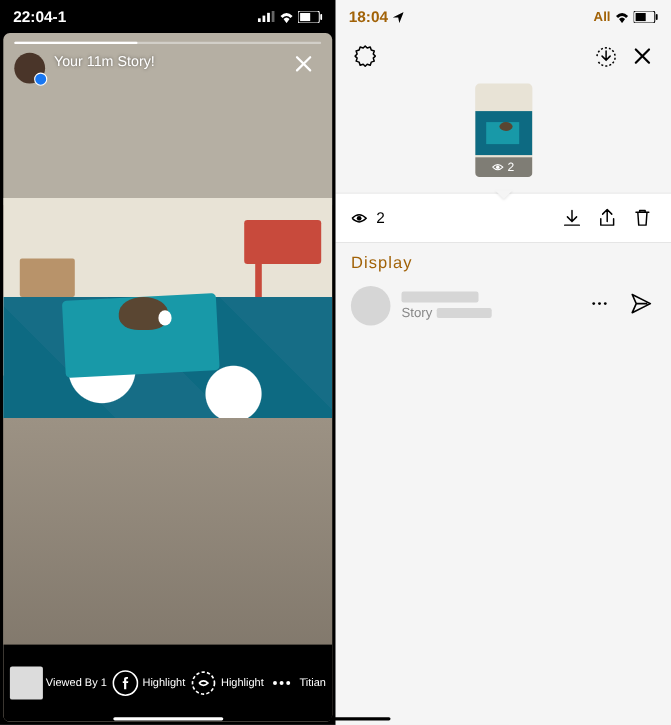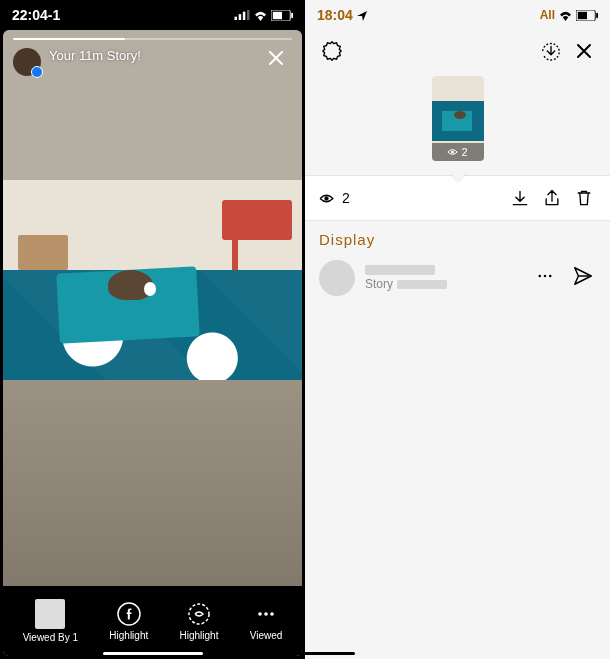--- a/index.html
+++ b/index.html
@@ -151,21 +151,21 @@
       height: 70px;
       background: #000;
       display: flex;
       justify-content: space-around;
       align-items: center;
       padding: 8px 4px;
       color: #fff;
     }
     .footer-item {
       display: flex;
-      flex-direction: column;
+      flex-direction: row;
       align-items: center;
       gap: 3px;
       font-size: 10px;
       cursor: pointer;
     }
     .footer-icon {
       width: 26px; height: 26px;
       display: flex;
       align-items: center;
       justify-content: center;
@@ -347,21 +347,21 @@
         <span>Highlight</span>
       </div>
       <div class="footer-item">
         <div class="footer-icon">
           <svg width="24" height="24" viewBox="0 0 24 24">
               <circle cx="6" cy="12" r="1.8" fill="#fff"></circle>
               <circle cx="12" cy="12" r="1.8" fill="#fff"></circle>
               <circle cx="18" cy="12" r="1.8" fill="#fff"></circle>
             </svg>
         </div>
-        <span>Viewed</span>
+        <span>Titian</span>
       </div>
     </div>
   </div>
   <div class="home-indicator dark"></div>
 </div>
 
 <div class="panel-right">
   <div class="status-bar light">
     <span><span>18:04</span> <svg style="display:inline;vertical-align:middle" width="10" height="10" viewBox="0 0 10 10">
           <path d="M0 5 L10 0 L6 10 L5 5 Z" fill="#000"></path>

